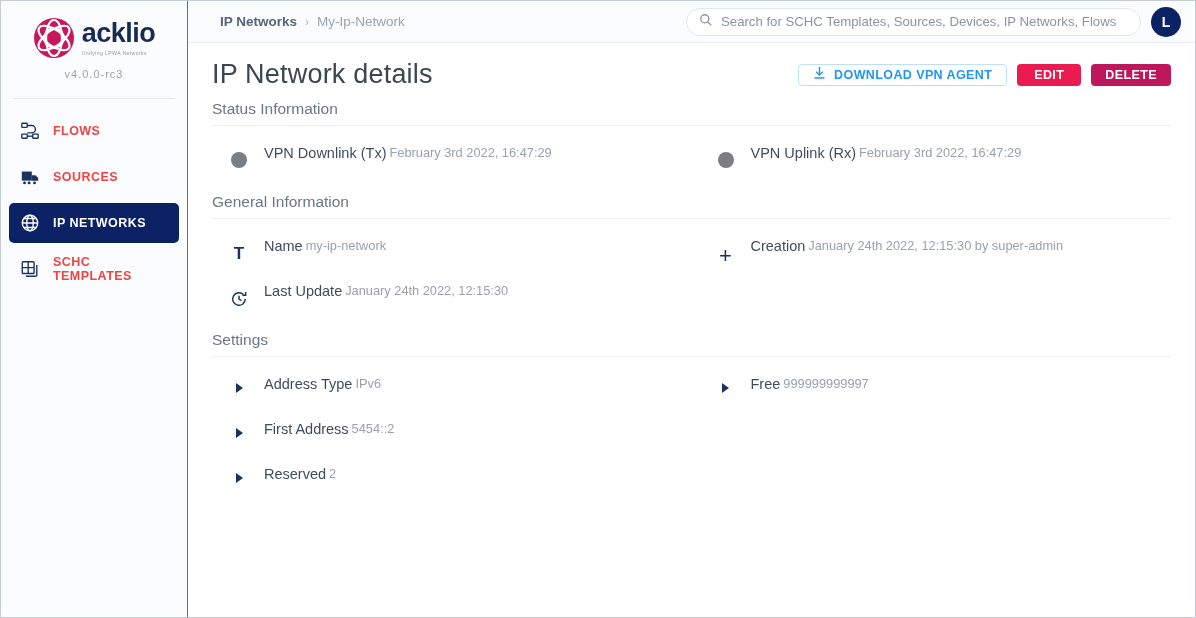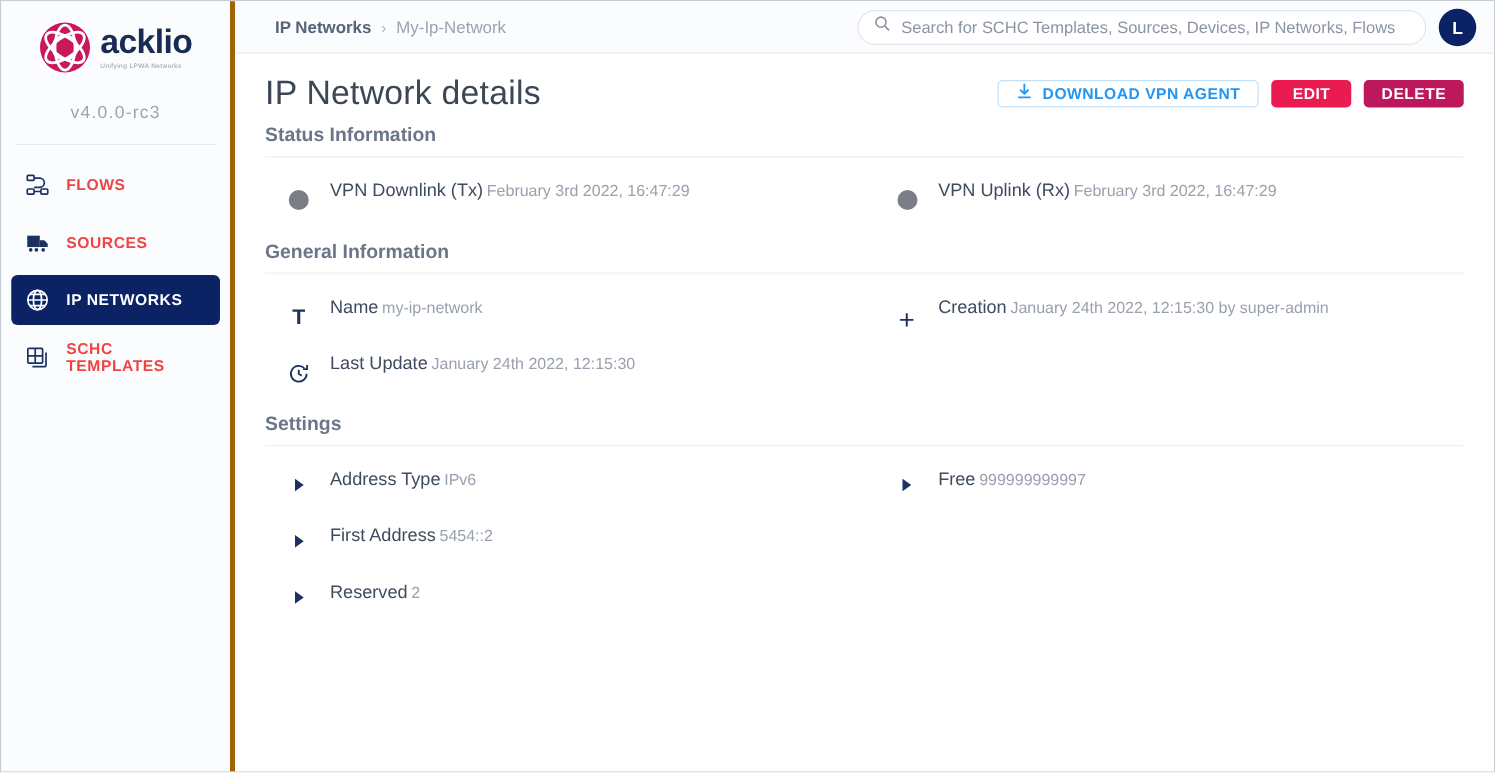--- a/index.html
+++ b/index.html
@@ -14,21 +14,21 @@
     display: flex;
     border: 1px solid #c5ccd4;
     background: #ffffff;
   }
 
   
   .sidebar {
     width: 187px;
     flex: 0 0 187px;
     background: #fbfcfd;
-    border-right: 4px solid #a16207;
+    border-right: 1px solid #a16207;
     display: flex;
     flex-direction: column;
   }
   .brand {
     padding: 16px 0 10px 0;
     text-align: center;
   }
   .brand-row {
     display: flex;
     align-items: center;
@@ -44,24 +44,24 @@
     letter-spacing: -0.5px;
     line-height: 1;
   }
   .wordmark-sub {
     font-size: 5.2px;
     color: #8f98a8;
     letter-spacing: 0.35px;
     margin-top: 3px;
   }
   .version {
-    font-size: 14px;
+    font-size: 11px;
     color: #9aa3af;
     letter-spacing: 1px;
-    margin-top: 22px;
+    margin-top: 9px;
   }
   .side-divider {
     height: 1px;
     background: #e6eaef;
     margin: 8px 12px 0 12px;
   }
   .nav { padding: 12px 8px 0 8px; display: flex; flex-direction: column; gap: 6px; }
   .nav-item {
     display: flex;
     align-items: center;
@@ -151,21 +151,21 @@
     border: 1px solid #bfe0fb;
     padding: 0 14px;
     gap: 8px;
   }
   .btn-edit { background: #ea1b51; color: #fff; padding: 0 17px; }
   .btn-delete { background: #be185d; color: #fff; padding: 0 14px; text-align: right; }
 
   .section-title {
     font-size: 15.5px;
     color: #6b7688;
-    font-weight: bold;
+    font-weight: normal;
     padding-bottom: 7px;
     border-bottom: 1px solid #edf0f3;
     margin-bottom: 4px;
   }
   .section { margin-bottom: 10px; }
   .grid2 { display: flex; }
   .col { width: 50%; padding-top: 8px; }
   .col.right { padding-left: 7px; }
 
   .row {

